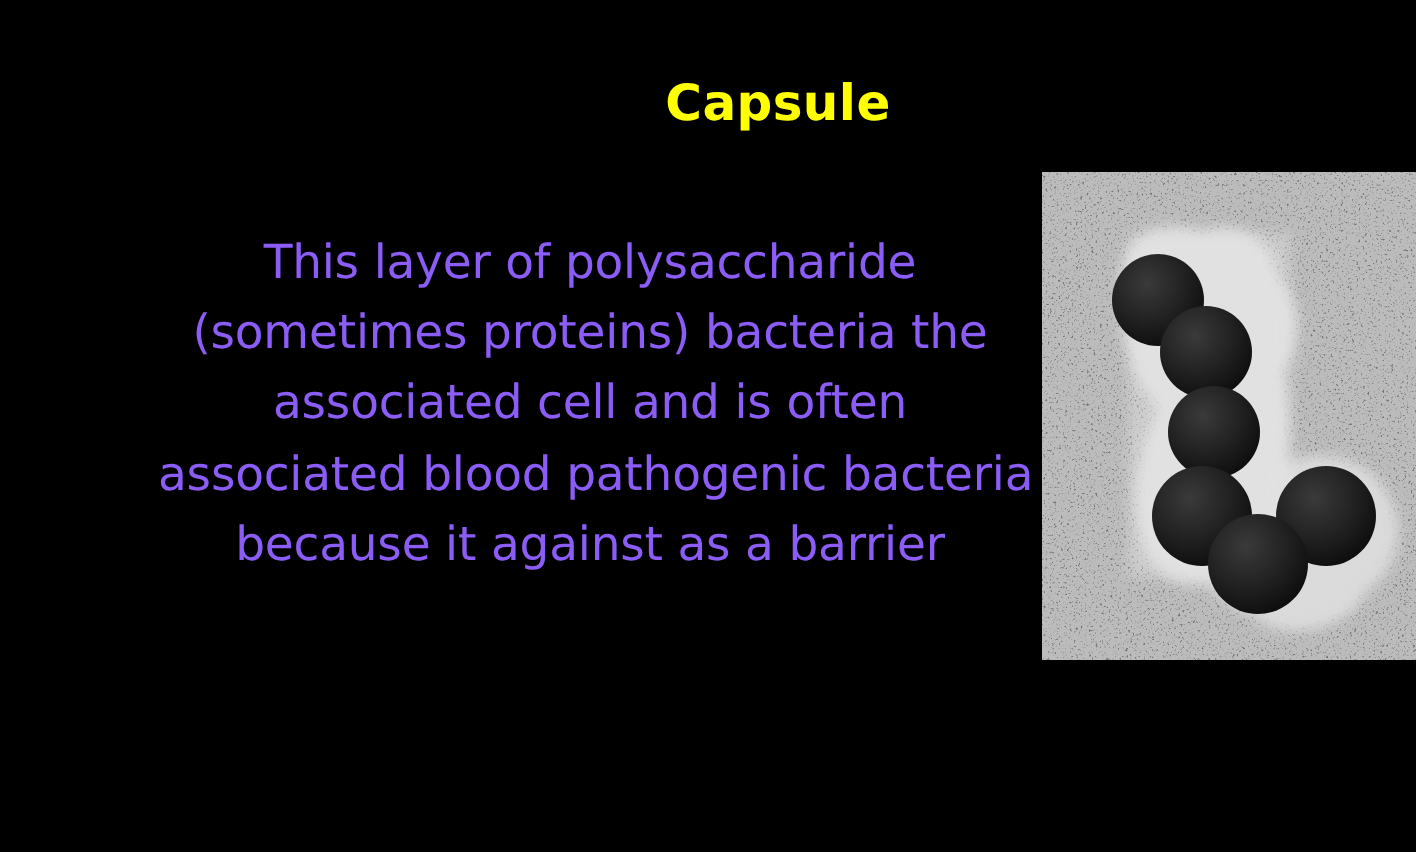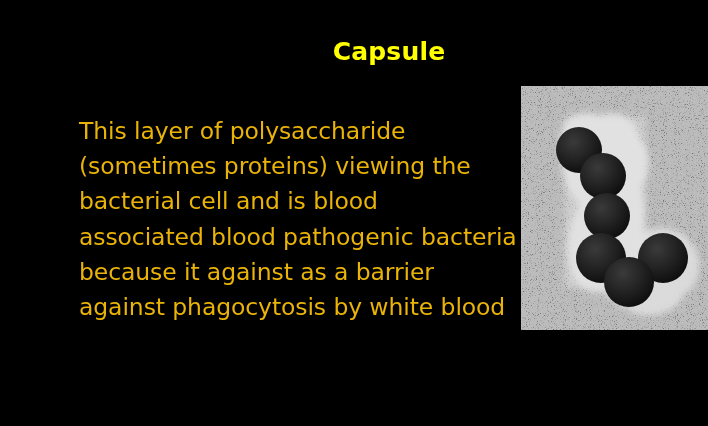--- a/index.html
+++ b/index.html
@@ -39,26 +39,27 @@
     line-height: 28px;
     white-space: nowrap;
   }
 
   
   #body-text {
     position: absolute;
     left: 44px;
     top: 114px;
     width: 432px;
-    color: #eab308;
+    color: #8b5cf6;
     font-family: "DejaVu Sans", sans-serif;
     font-size: 23.5px;
     font-weight: 500;
     line-height: 35.2px;
     letter-spacing: -0.1px;
+    text-align: center;
   }
   .body-line {
     display: block;
     white-space: nowrap;
     height: 35.2px;
   }
 
   
   #micrograph {
     position: absolute;
@@ -77,25 +78,24 @@
 </style>
 </head>
 <body>
 
 <div id="slide">
 
   <div id="slide-title">Capsule</div>
 
   <div id="body-text">
     <span class="body-line">This layer of polysaccharide</span>
-    <span class="body-line">(sometimes proteins) viewing the</span>
-    <span class="body-line">bacterial cell and is blood</span>
+    <span class="body-line">(sometimes proteins) bacteria the</span>
+    <span class="body-line">associated cell and is often</span>
     <span class="body-line">associated blood pathogenic bacteria</span>
     <span class="body-line">because it against as a barrier</span>
-    <span class="body-line">against phagocytosis by white blood</span>
   </div>
 
   <div id="micrograph">
     <svg viewBox="0 0 206 244" xmlns="http://www.w3.org/2000/svg">
       <defs>
 
         <filter id="inkNoise" x="0" y="0" width="100%" height="100%">
           <feTurbulence type="fractalNoise" baseFrequency="0.92" numOctaves="4" seed="7" result="t"></feTurbulence>
           <feColorMatrix in="t" type="matrix" values="0 0 0 0 0.5
                     0 0 0 0 0.5

